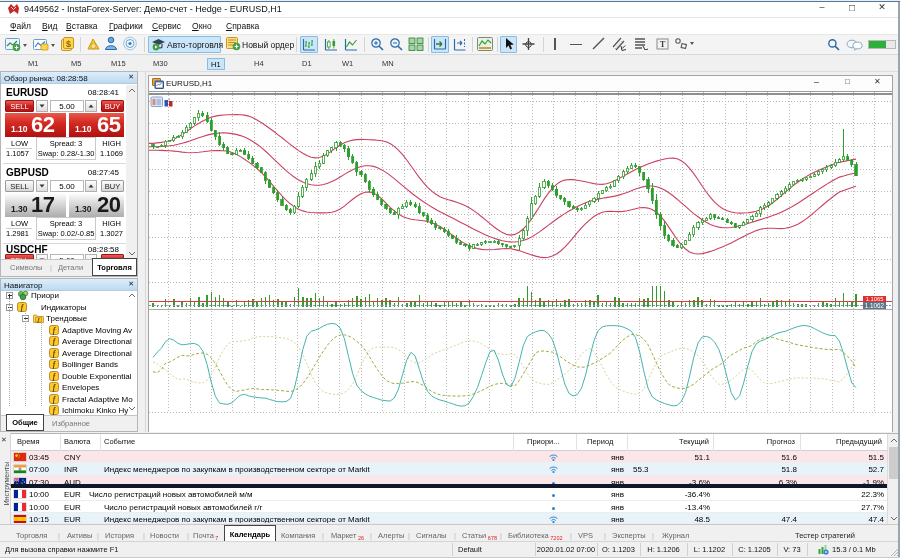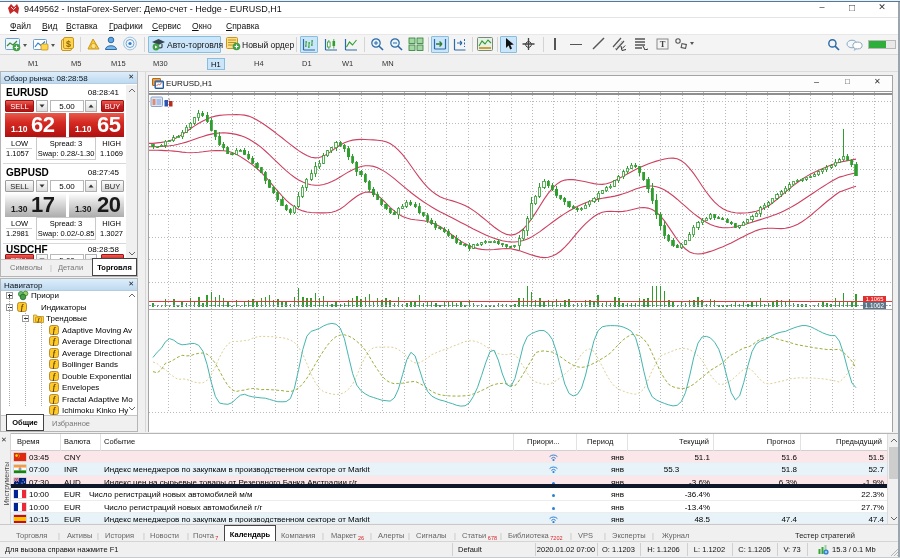--- a/index.html
+++ b/index.html
@@ -1087,40 +1087,39 @@
     </svg>
 <span style="position:absolute;left:18px;top:2px">07:00</span>
 <span style="position:absolute;left:53px;top:2px">INR</span>
 <span style="position:absolute;left:93px;top:2px">Индекс менеджеров по закупкам в производственном секторе от Markit</span>
 <svg class="abs" style="left:537px;top:2px" width="11" height="9" viewBox="0 0 11 9">
       <circle cx="5.5" cy="7" r="1.1" fill="#2a7fd4"></circle>
       <path d="M3.3 5.4 a3.1 3.1 0 0 1 4.4 0" fill="none" stroke="#2a7fd4" stroke-width="1"></path>
       <path d="M1.6 3.6 a5.6 5.6 0 0 1 7.8 0" fill="none" stroke="#2a7fd4" stroke-width="1"></path>
     </svg>
 <span style="position:absolute;left:580px;top:2px;width:33px;text-align:right">янв</span>
-<span style="position:absolute;left:622px;top:2px;width:77px;text-align:center">55.3</span>
+<span style="position:absolute;left:622px;top:2px;width:77px;text-align:left">55.3</span>
 <span style="position:absolute;left:709px;top:2px;width:77px;text-align:right">51.8</span>
 <span style="position:absolute;left:796px;top:2px;width:77px;text-align:right;">52.7</span>
 </div>
 <div class="abs" style="left:11px;top:475.8px;width:876px;height:12.4px;background:#fbe7e9;border-bottom:4px solid #0f172a;overflow:hidden">
 <svg class="flag" style="left:3px;top:2px" width="12" height="8">
       <rect width="12" height="8" fill="#00247d"></rect>
       <path d="M0 0 L5 3.5 M5 0 L0 3.5" stroke="#fff" stroke-width="0.9"></path>
       <path d="M0 0 L5 3.5 M5 0 L0 3.5" stroke="#cf142b" stroke-width="0.4"></path>
       <path d="M2.5 0 V3.5 M0 1.75 H5" stroke="#fff" stroke-width="1.1"></path>
       <path d="M2.5 0 V3.5 M0 1.75 H5" stroke="#cf142b" stroke-width="0.6"></path>
       <circle cx="9" cy="2" r="0.6" fill="#fff"></circle>
       <circle cx="8" cy="5" r="0.6" fill="#fff"></circle>
       <circle cx="10.5" cy="4" r="0.6" fill="#fff"></circle>
       <circle cx="9.5" cy="6.6" r="0.6" fill="#fff"></circle>
       <circle cx="3" cy="6" r="0.7" fill="#fff"></circle>
     </svg>
 <span style="position:absolute;left:18px;top:2px">07:30</span>
 <span style="position:absolute;left:53px;top:2px">AUD</span>
-<span style="position:absolute;left:93px;top:2px">Индекс цен на сырьевые товары от Резервного Банка Австралии г/г</span>
 <div class="abs" style="left:541px;top:6px;width:3px;height:3px;border-radius:50%;background:#2a7fd4"></div>
 <span style="position:absolute;left:580px;top:2px;width:33px;text-align:right">янв</span>
 <span style="position:absolute;left:622px;top:2px;width:77px;text-align:right">-3.6%</span>
 <span style="position:absolute;left:709px;top:2px;width:77px;text-align:right">6.3%</span>
 <span style="position:absolute;left:796px;top:2px;width:77px;text-align:right;text-decoration:underline;">-1.9%</span>
 </div>
 <div class="abs" style="left:11px;top:488.2px;width:876px;height:12.4px;background:#ffffff;border-bottom:1px solid #ededed;overflow:hidden">
 <svg class="flag" style="left:3px;top:2px" width="12" height="8">
       <rect width="4" height="8" fill="#002395"></rect>
       <rect x="4" width="4" height="8" fill="#fff"></rect>

